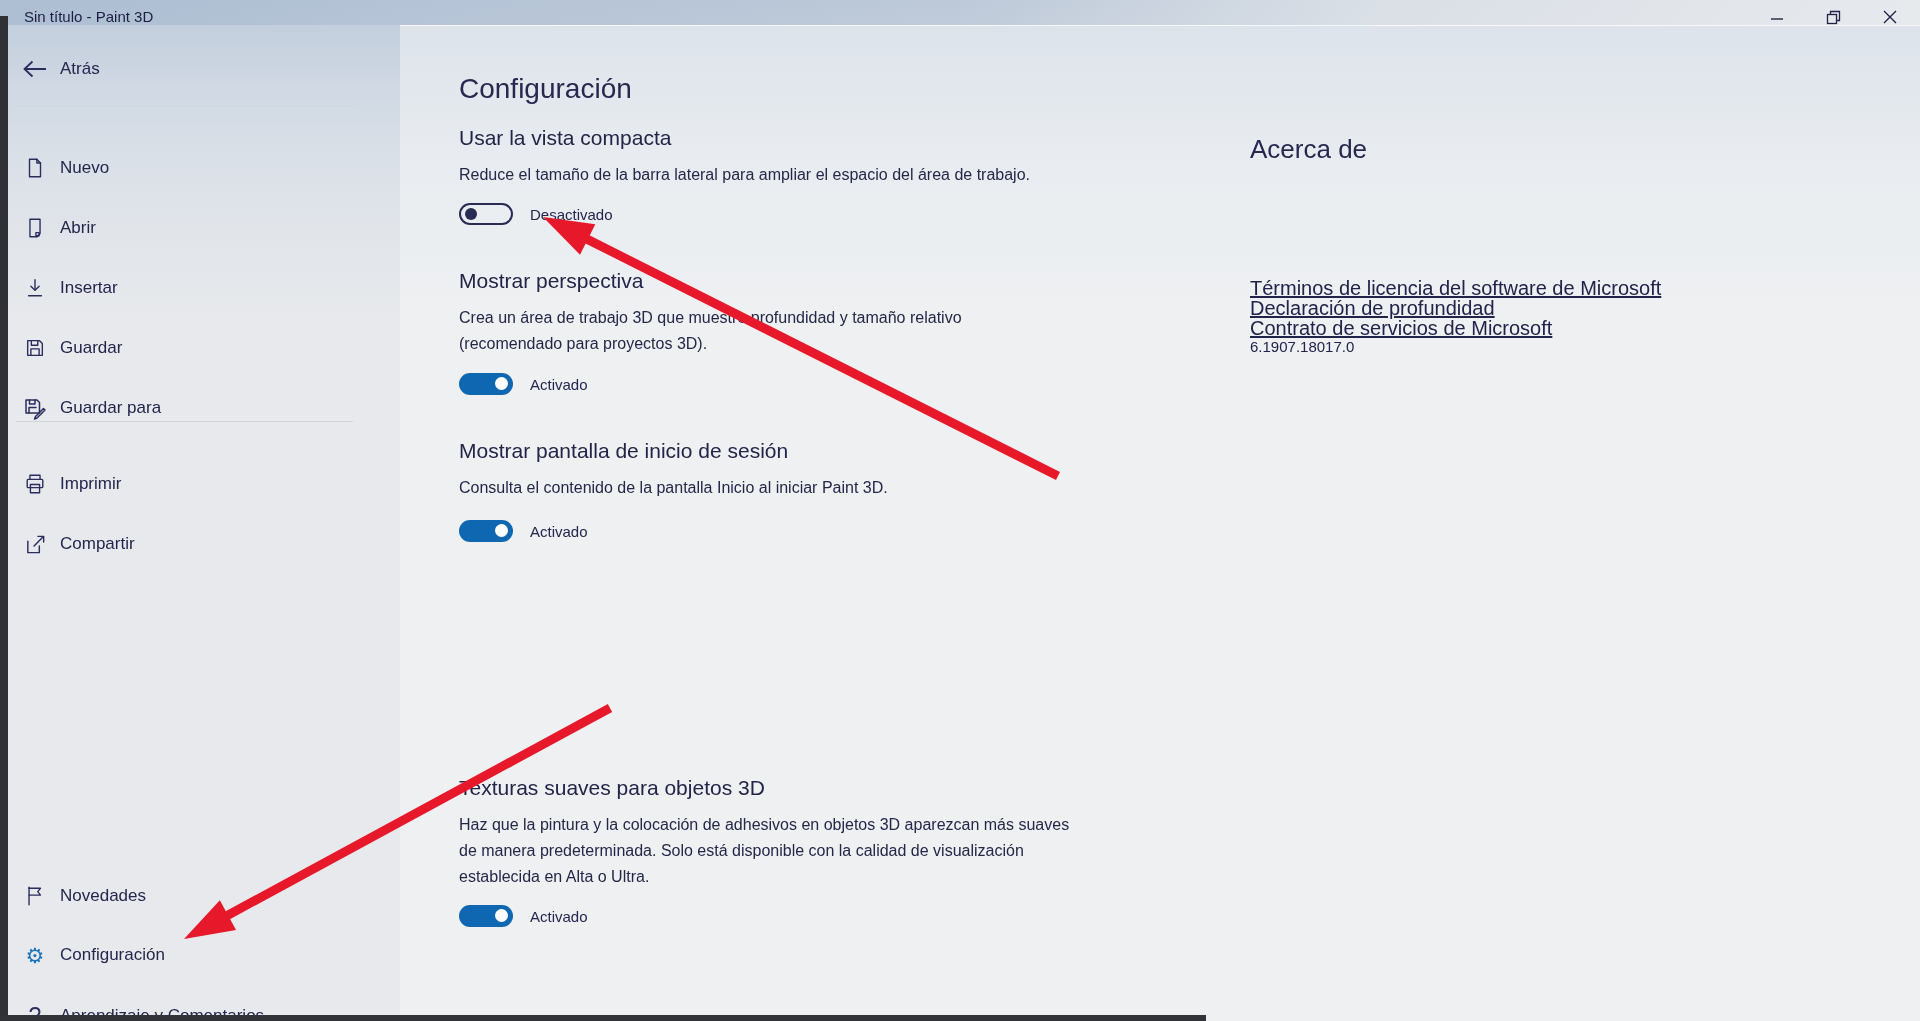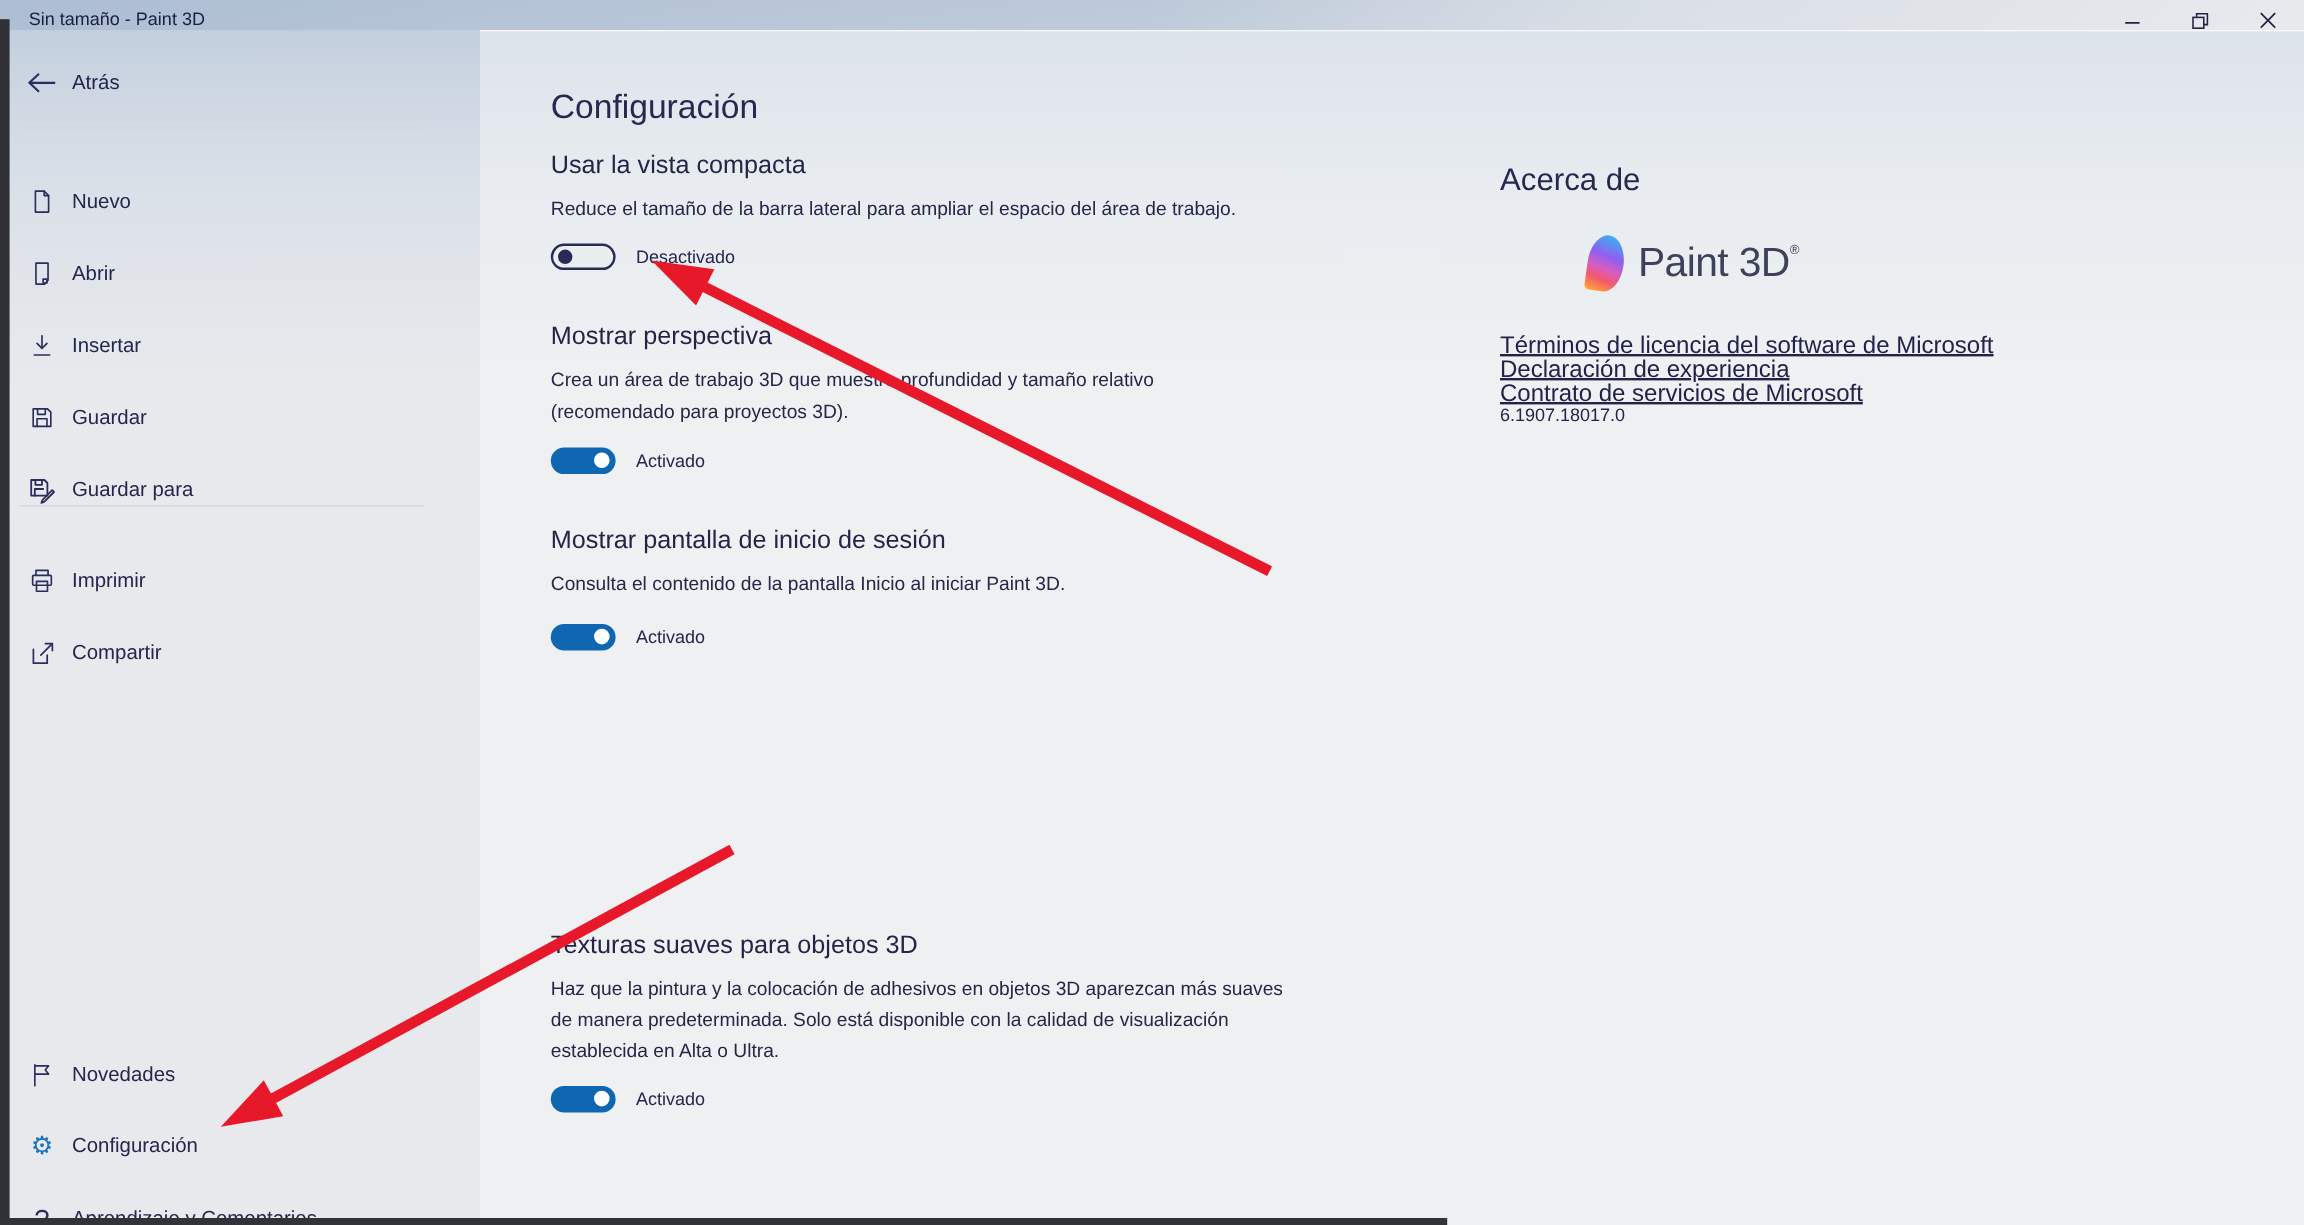--- a/index.html
+++ b/index.html
@@ -63,21 +63,21 @@
   .about-link{display:block;font-size:20px;line-height:20px;color:#21234a;text-decoration:underline;cursor:pointer;white-space:nowrap;}
   .about-version{position:absolute;left:1250px;top:338px;font-size:15px;color:#21234a;}
 
   .arrows{position:absolute;left:0;top:0;width:1920px;height:1021px;pointer-events:none;}
 </style>
 </head>
 <body>
 
 <div class="app">
   <div class="titlebar-tint"></div>
-  <div class="titlebar-title">Sin tamaño - Paint 3D</div>
+  <div class="titlebar-title">Sin título - Paint 3D</div>
 
   <div class="win-btn btn-min">
     <svg width="14" height="14" viewBox="0 0 14 14">
         <line x1="1" y1="9" x2="13" y2="9" stroke="#222246" stroke-width="1.4"></line>
       </svg>
   </div>
   <div class="win-btn btn-restore">
     <svg width="15" height="15" viewBox="0 0 15 15" fill="none" stroke="#222246" stroke-width="1.3">
       <rect x="1.5" y="4.5" width="9" height="9"></rect>
         <path d="M4.5 4.5 v-3 h9 v9 h-3"></path>
@@ -242,27 +242,23 @@
       <div class="toggle-row t5">
         <div class="toggle on">
             <div class="knob"></div>
           </div>
         <span class="state-lbl">Activado</span>
       </div>
     </div>
   </div>
 
   <div class="about-title">Acerca de</div>
-  <div class="logo-row">
-    <div class="logo-drop"></div>
-    <div class="logo-text"><span>Paint 3D</span><span class="logo-reg">®</span></div>
-  </div>
   <div class="about-links" id="about-links">
       <span class="about-link">Términos de licencia del software de Microsoft</span>
-      <span class="about-link">Declaración de experiencia</span>
+      <span class="about-link">Declaración de profundidad</span>
       <span class="about-link">Contrato de servicios de Microsoft</span>
     </div>
   <div class="about-version">6.1907.18017.0</div>
 
   <svg class="arrows" id="arrows" viewBox="0 0 1920 1021">
       <line x1="1058" y1="476" x2="580.5221251829471" y2="235.87035033472483" stroke="#e8182b" stroke-width="9"></line>
       <polygon points="543,217 595.3071955913732,224.27717591967004 580.0311977013579,254.65222963919862" fill="#e8182b"></polygon>
       <line x1="610" y1="708" x2="220.92118467833316" y2="918.9793576040024" stroke="#e8182b" stroke-width="9"></line>
       <polygon points="184,939 219.85019793296905,900.2216128730586 236.0573846344909,930.1101909459949" fill="#e8182b"></polygon>
     </svg>

